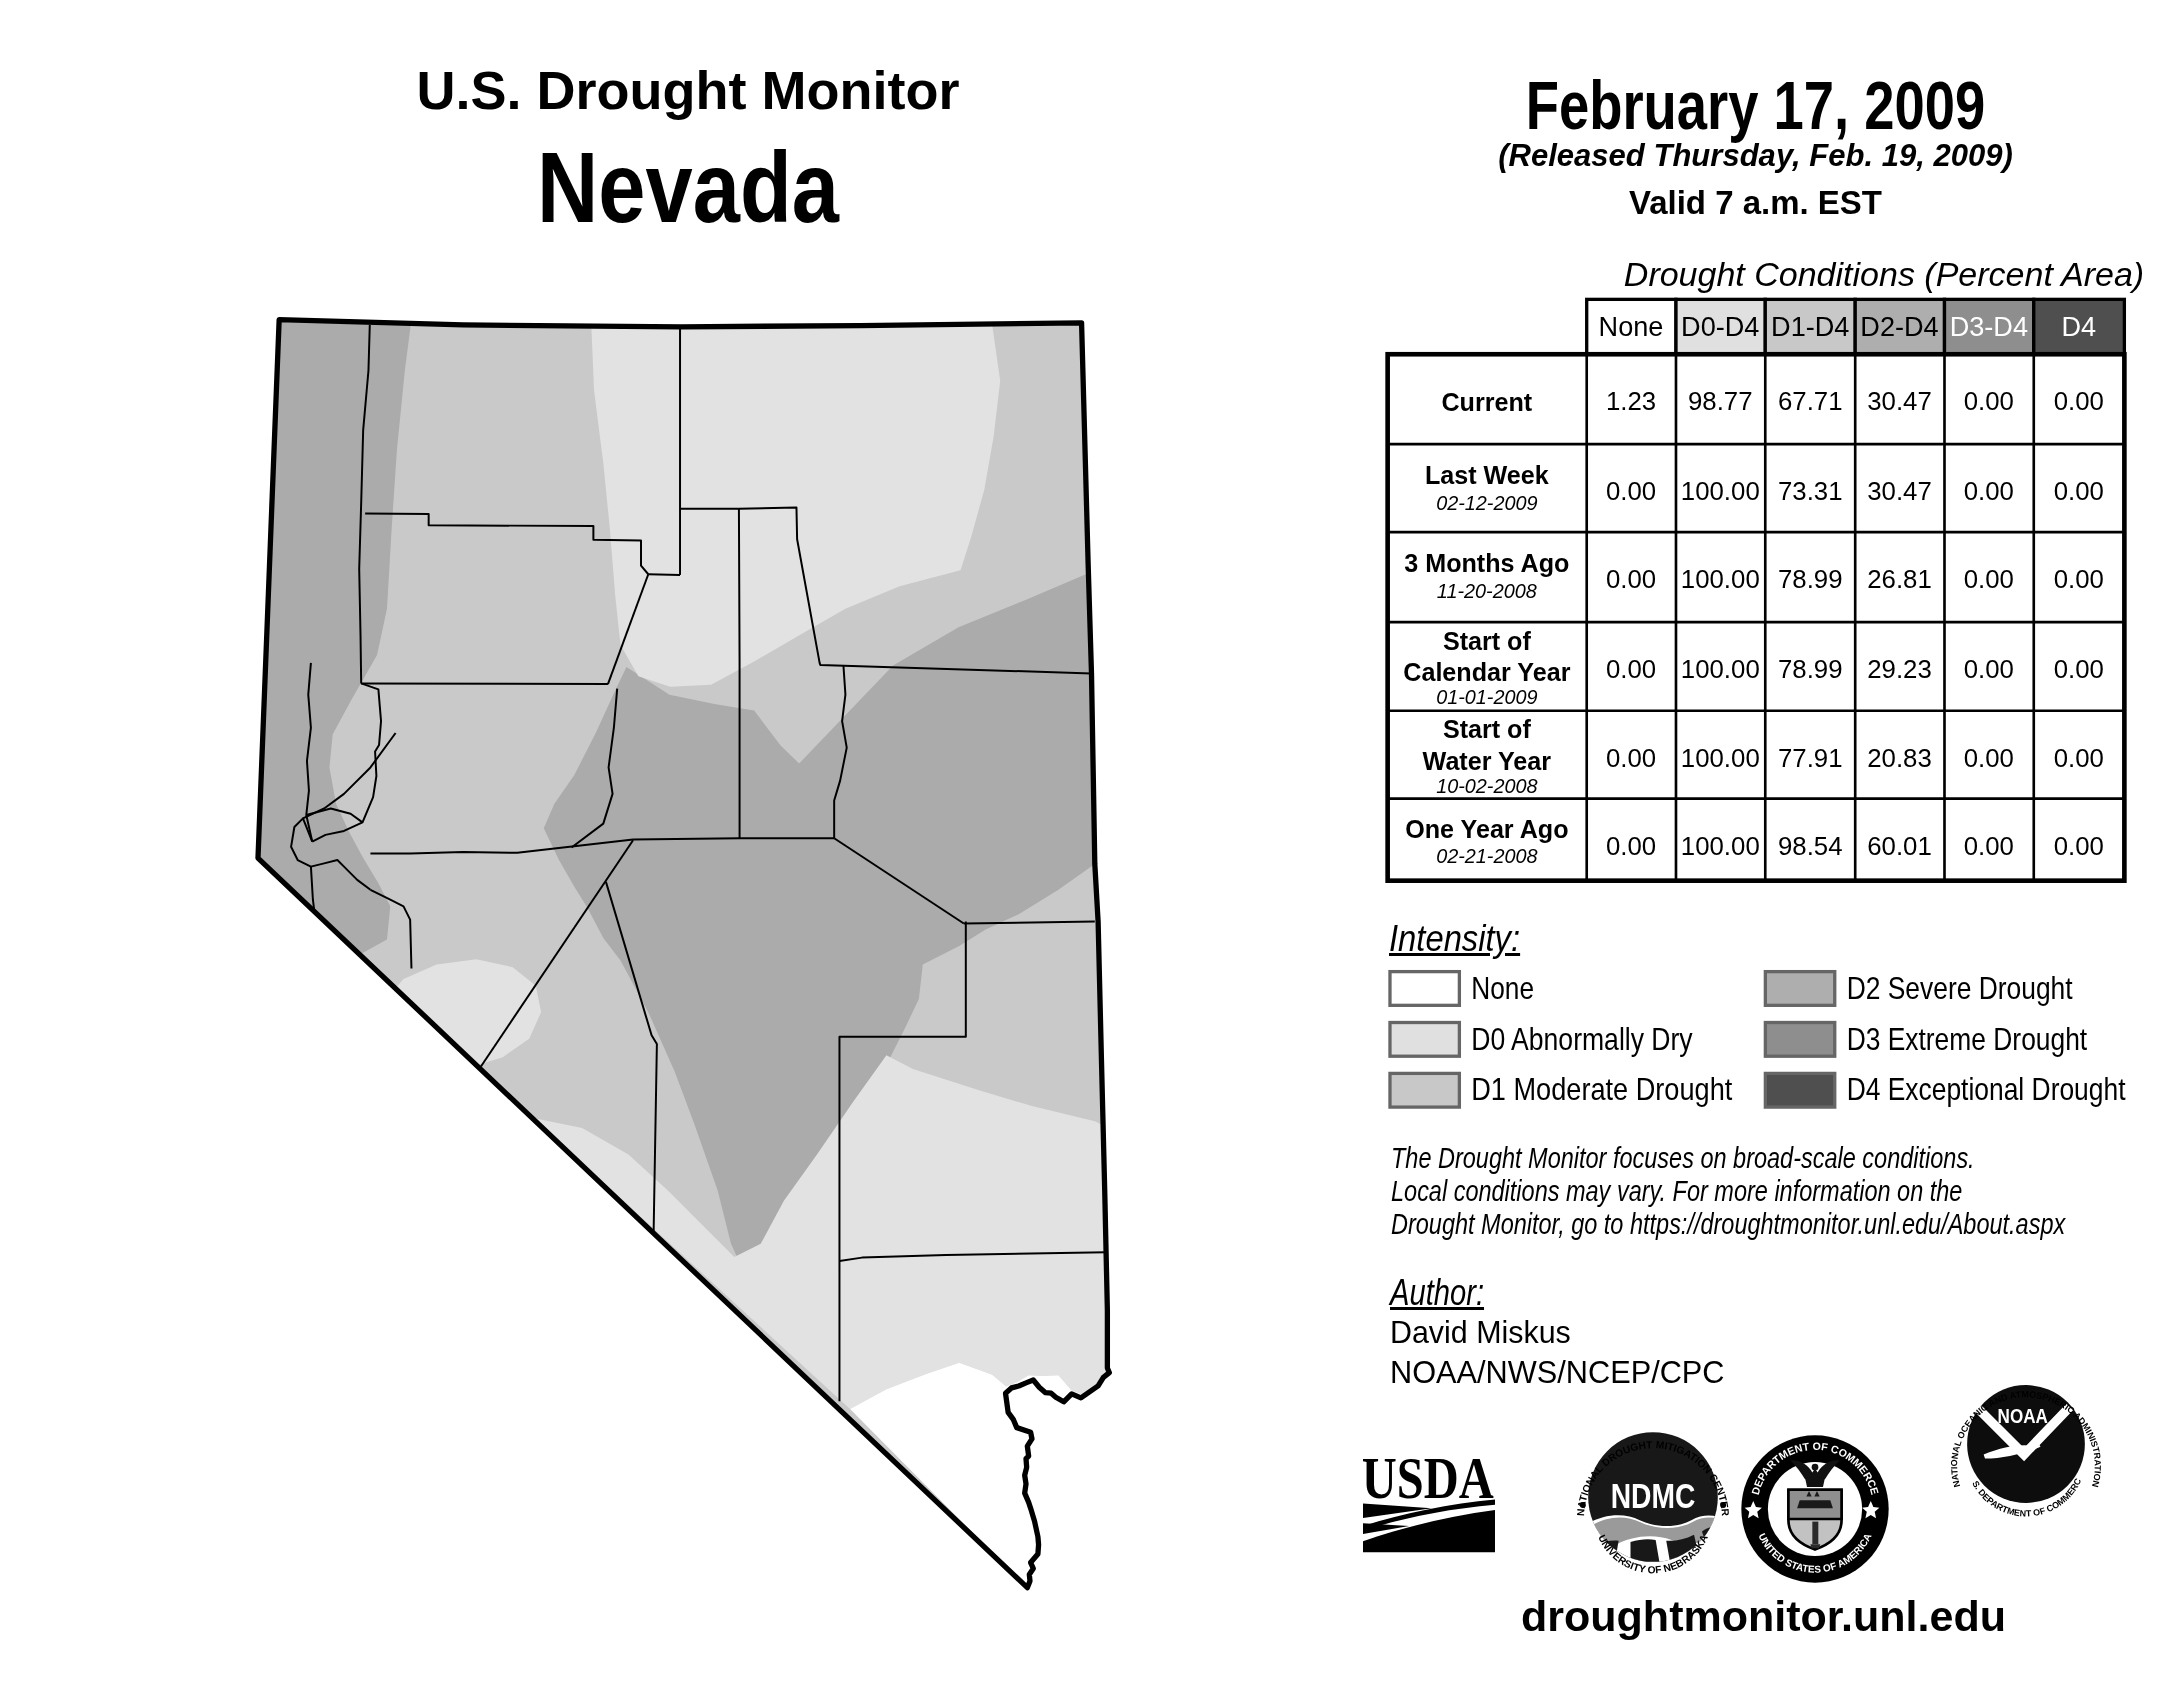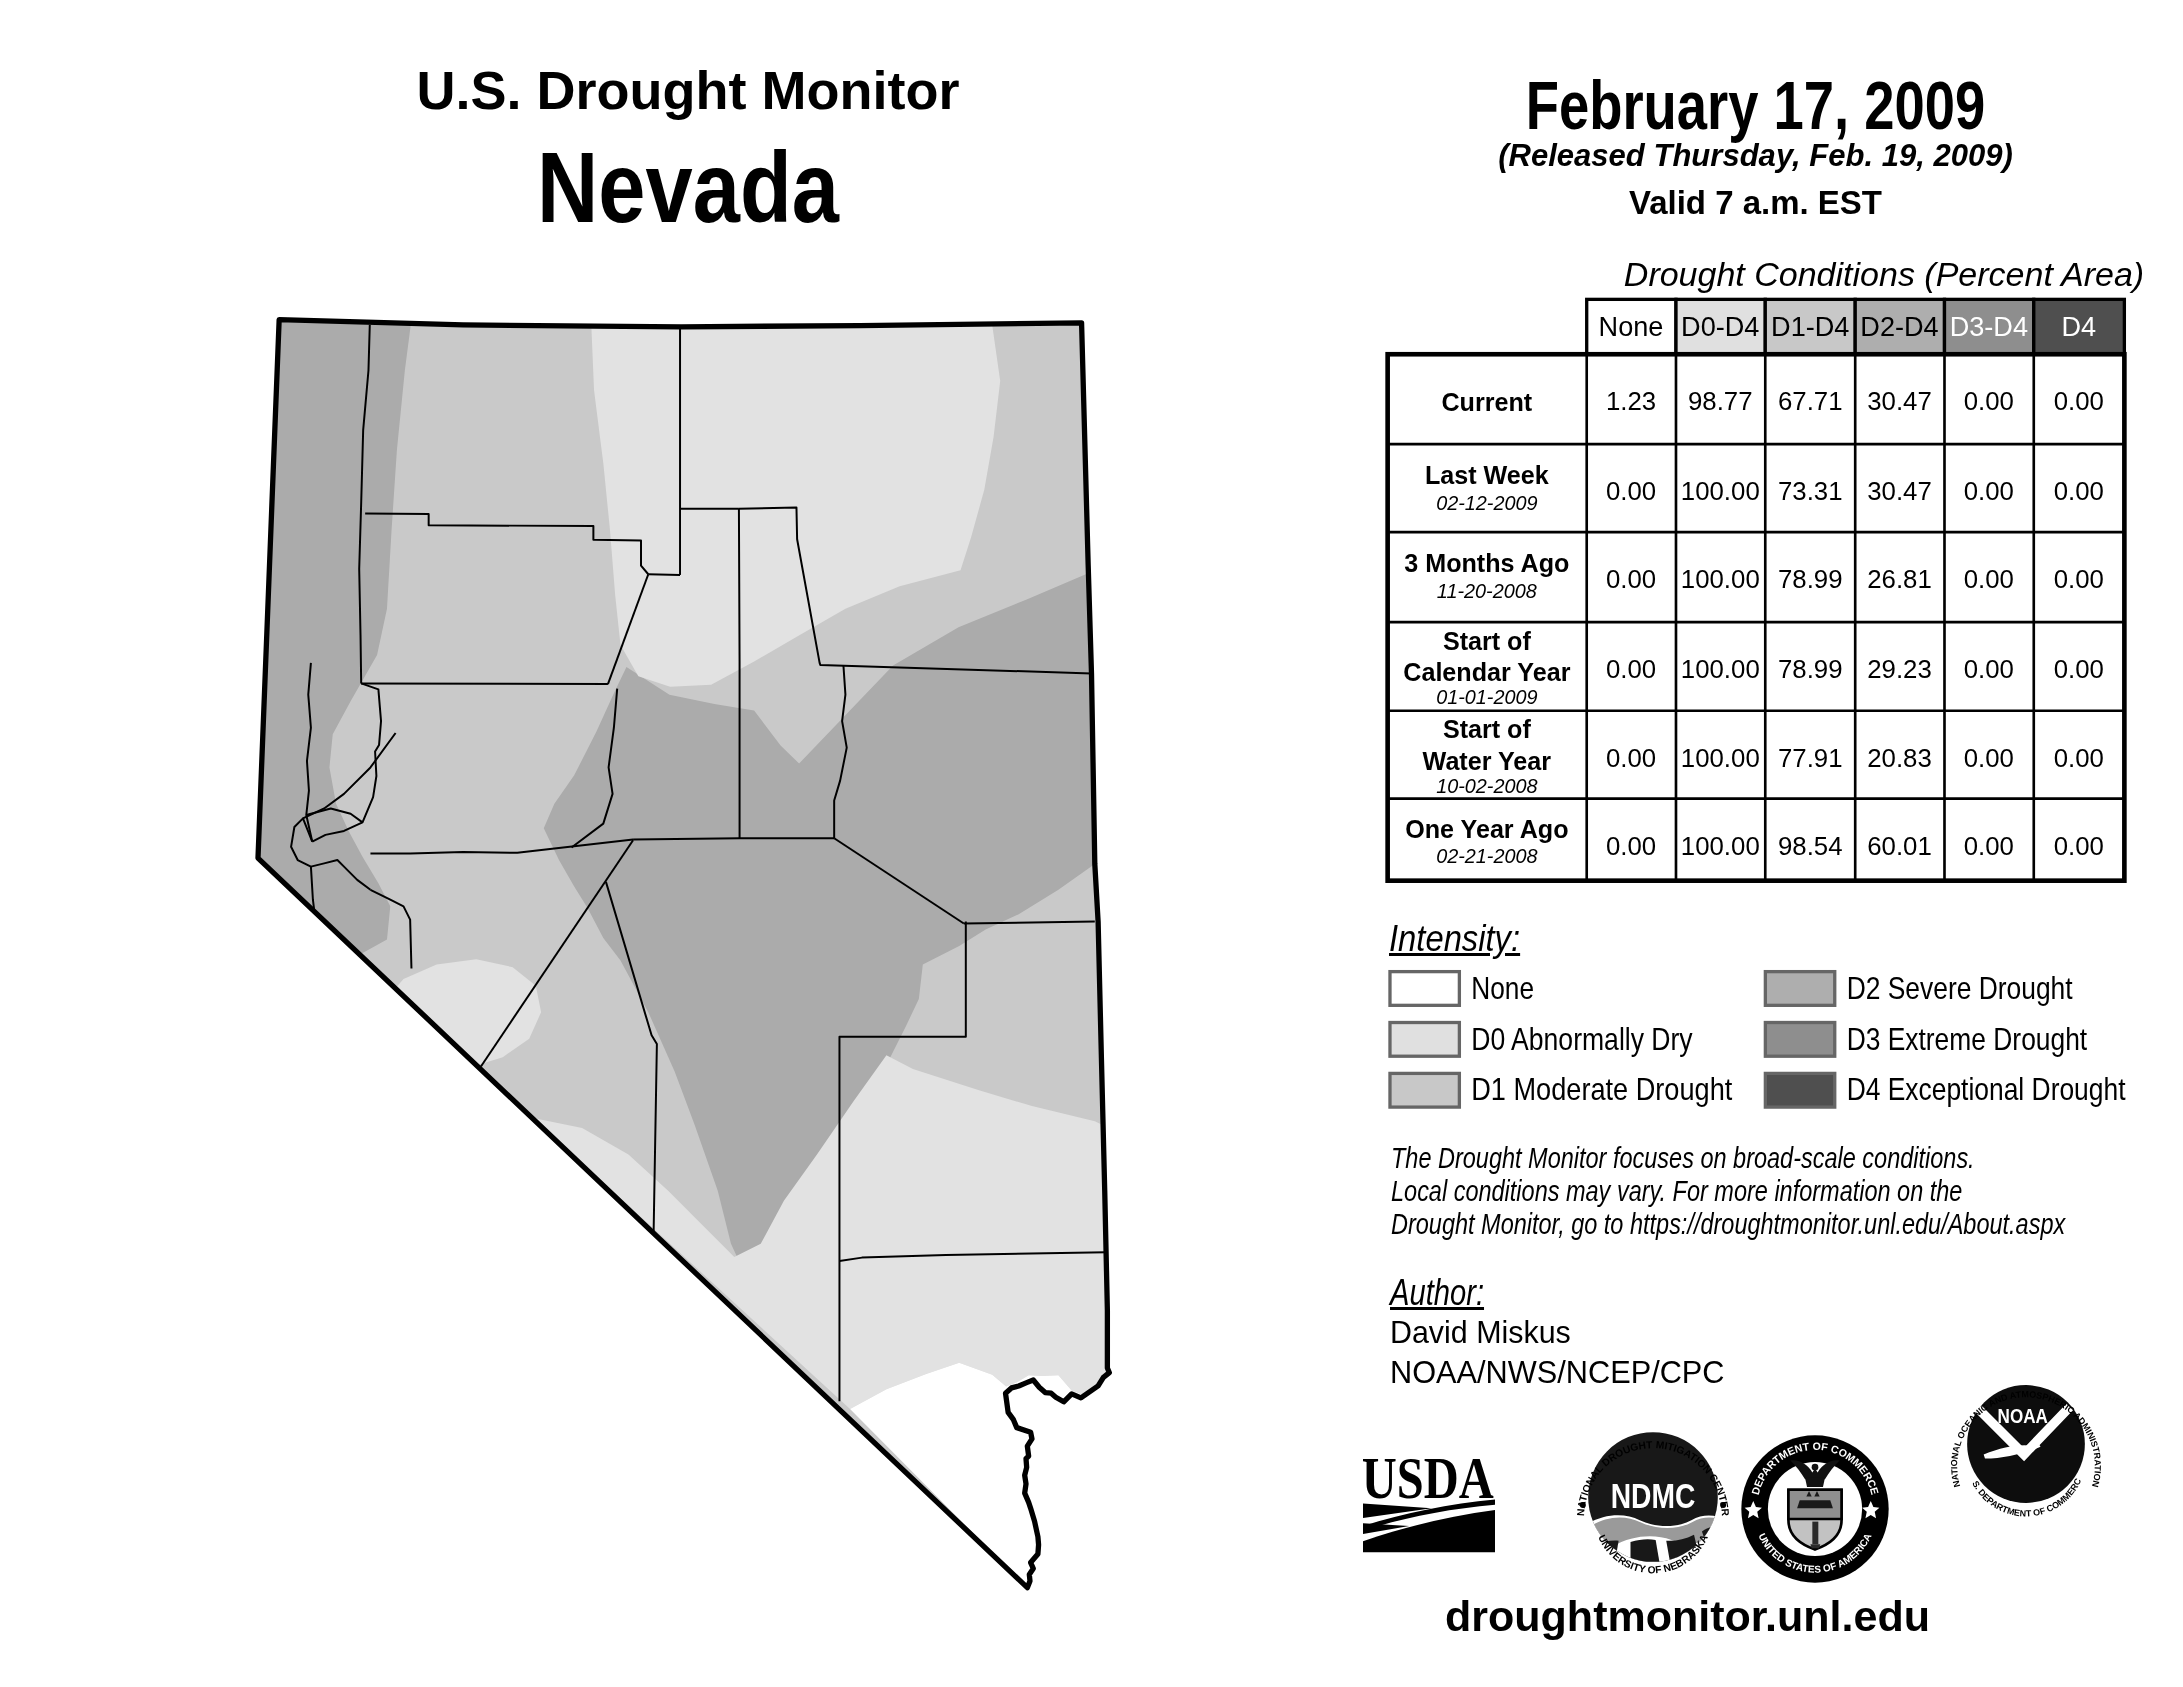--- a/index.html
+++ b/index.html
@@ -159,21 +159,21 @@
 Local conditions may vary. For more information on the<br>
 Drought Monitor, go to https://droughtmonitor.unl.edu/About.aspx
 </div>
 
 <div class="abs" style="left:1390px;top:1272px;font-size:36px;font-style:italic;text-decoration:underline;transform:scaleX(0.81);transform-origin:left top;">Author:</div>
 
 <div class="abs" style="left:1390px;top:1314px;font-size:32px;transform:scaleX(0.95);transform-origin:left top;">David Miskus</div>
 
 <div class="abs" style="left:1390px;top:1354px;font-size:32px;transform:scaleX(0.96);transform-origin:left top;">NOAA/NWS/NCEP/CPC</div>
 
-<div class="abs ctr" style="left:1274px;top:1592px;width:827px;font-size:43px;font-weight:bold;">droughtmonitor.unl.edu</div>
+<div class="abs ctr" style="left:1350px;top:1592px;width:827px;font-size:43px;font-weight:bold;">droughtmonitor.unl.edu</div>
 
 <div class="abs" style="left:0px;top:0px;">
 <svg width="2183" height="1687" viewBox="0 0 3300 2550">
   <defs>
     <clipPath id="state">
       <path d="M 422,483 L 700,491 L 1030,494 L 1300,492 L 1635,488
                L 1645,855 L 1650,1018 L 1655,1306 L 1660,1393 L 1665,1600 L 1670,1800 L 1674,1981 L 1674,2068
                L 1677,2075 L 1668,2082 L 1660,2095 L 1634,2113 L 1620,2107 L 1608,2119 L 1596,2112 L 1589,2106
                L 1580,2105 L 1571,2097 L 1562,2086 L 1552,2090 L 1540,2095 L 1529,2098 L 1520,2106 L 1524,2135
                L 1532,2146 L 1537,2158 L 1558,2165 L 1560,2175 L 1553,2186 L 1555,2201 L 1551,2205 L 1552,2218

